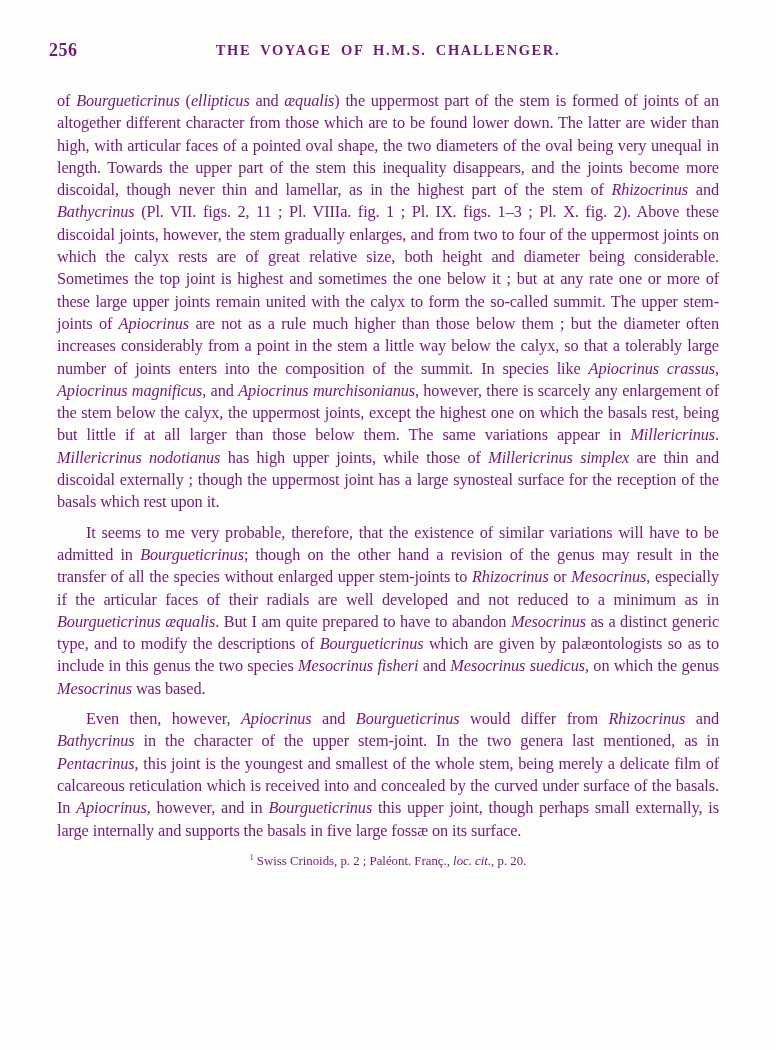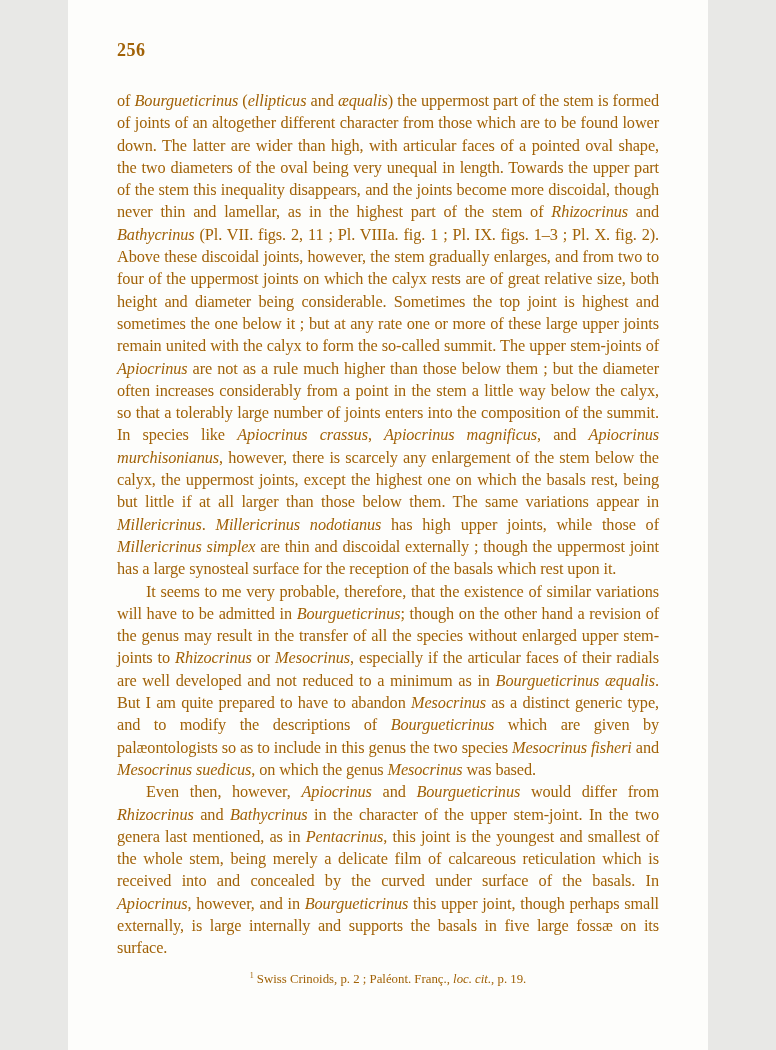--- a/index.html
+++ b/index.html
@@ -2,25 +2,25 @@
 <html><head>
 <meta charset="utf-8">
 <style>
   html, body {
     margin: 0;
     padding: 0;
     background: #e8e8e6;
   }
   .page {
     position: relative;
-    width: 640px;
+    width: 776px;
     height: 1050px;
     margin: 0 auto;
     background: #fdfdfb;
-    color: #a16207;
+    color: #701a75;
     font-family: "Liberation Serif", "DejaVu Serif", serif;
     box-sizing: border-box;
     padding: 40px 49px 0 49px;
     overflow: hidden;
   }
   .running-head {
     position: relative;
     height: 24px;
     margin-bottom: 26px;
   }
@@ -43,21 +43,21 @@
     letter-spacing: 1.6px;
     word-spacing: 4px;
   }
   .text-body {
     font-size: 16.3px;
     line-height: 22.3px;
     text-align: justify;
     letter-spacing: -0.1px;
   }
   .text-body p.para {
-    margin: 0;
+    margin: 8px;
     text-indent: 0;
   }
   .text-body p.para.indent {
     text-indent: 29px;
   }
   em {
     font-style: italic;
     text-align: center;
   }
   sup {
@@ -72,22 +72,23 @@
     line-height: 16px;
     letter-spacing: 0;
   }
 </style>
 </head>
 <body>
 
 <div class="page">
   <div class="running-head">
     <span class="page-number">256</span>
+    <span class="head-title">THE VOYAGE OF H.M.S. CHALLENGER.</span>
   </div>
 
   <div class="text-body">
       <p class="para"><span>of </span><em>Bourgueticrinus</em><span> (</span><em>ellipticus</em><span> and </span><em>æqualis</em><span>) the uppermost part of the stem is formed of joints of an altogether different character from those which are to be found lower down. The latter are wider than high, with articular faces of a pointed oval shape, the two diameters of the oval being very unequal in length. Towards the upper part of the stem this inequality disappears, and the joints become more discoidal, though never thin and lamellar, as in the highest part of the stem of </span><em>Rhizocrinus</em><span> and </span><em>Bathycrinus</em><span> (Pl. VII. figs. 2, 11 ; Pl. VIIIa. fig. 1 ; Pl. IX. figs. 1–3 ; Pl. X. fig. 2). Above these discoidal joints, however, the stem gradually enlarges, and from two to four of the uppermost joints on which the calyx rests are of great relative size, both height and diameter being considerable. Sometimes the top joint is highest and sometimes the one below it ; but at any rate one or more of these large upper joints remain united with the calyx to form the so-called summit. The upper stem-joints of </span><em>Apiocrinus</em><span> are not as a rule much higher than those below them ; but the diameter often increases considerably from a point in the stem a little way below the calyx, so that a tolerably large number of joints enters into the composition of the summit. In species like </span><em>Apiocrinus crassus</em><span>, </span><em>Apiocrinus magnificus</em><span>, and </span><em>Apiocrinus murchisonianus</em><span>, however, there is scarcely any enlargement of the stem below the calyx, the uppermost joints, except the highest one on which the basals rest, being but little if at all larger than those below them. The same variations appear in </span><em>Millericrinus</em><span>. </span><em>Millericrinus nodotianus</em><span> has high upper joints, while those of </span><em>Millericrinus simplex</em><span> are thin and discoidal externally ; though the uppermost joint has a large synosteal surface for the reception of the basals which rest upon it.</span></p>
       <p class="para indent"><span>It seems to me very probable, therefore, that the existence of similar variations will have to be admitted in </span><em>Bourgueticrinus</em><span>; though on the other hand a revision of the genus may result in the transfer of all the species without enlarged upper stem-joints to </span><em>Rhizocrinus</em><span> or </span><em>Mesocrinus</em><span>, especially if the articular faces of their radials are well developed and not reduced to a minimum as in </span><em>Bourgueticrinus æqualis</em><span>. But I am quite prepared to have to abandon </span><em>Mesocrinus</em><span> as a distinct generic type, and to modify the descriptions of </span><em>Bourgueticrinus</em><span> which are given by palæontologists so as to include in this genus the two species </span><em>Mesocrinus fisheri</em><span> and </span><em>Mesocrinus suedicus</em><span>, on which the genus </span><em>Mesocrinus</em><span> was based.</span></p>
       <p class="para indent"><span>Even then, however, </span><em>Apiocrinus</em><span> and </span><em>Bourgueticrinus</em><span> would differ from </span><em>Rhizocrinus</em><span> and </span><em>Bathycrinus</em><span> in the character of the upper stem-joint. In the two genera last mentioned, as in </span><em>Pentacrinus</em><span>, this joint is the youngest and smallest of the whole stem, being merely a delicate film of calcareous reticulation which is received into and concealed by the curved under surface of the basals. In </span><em>Apiocrinus</em><span>, however, and in </span><em>Bourgueticrinus</em><span> this upper joint, though perhaps small externally, is large internally and supports the basals in five large fossæ on its surface.</span></p>
     </div>
 
-  <p class="footnote"><sup>1</sup><span> Swiss Crinoids, p. 2 ; Paléont. Franç., </span><em>loc. cit.</em><span>, p. 19.</span></p>
+  <p class="footnote"><sup>1</sup><span> Swiss Crinoids, p. 2 ; Paléont. Franç., </span><em>loc. cit.</em><span>, p. 20.</span></p>
 </div>
 
 </body></html>

